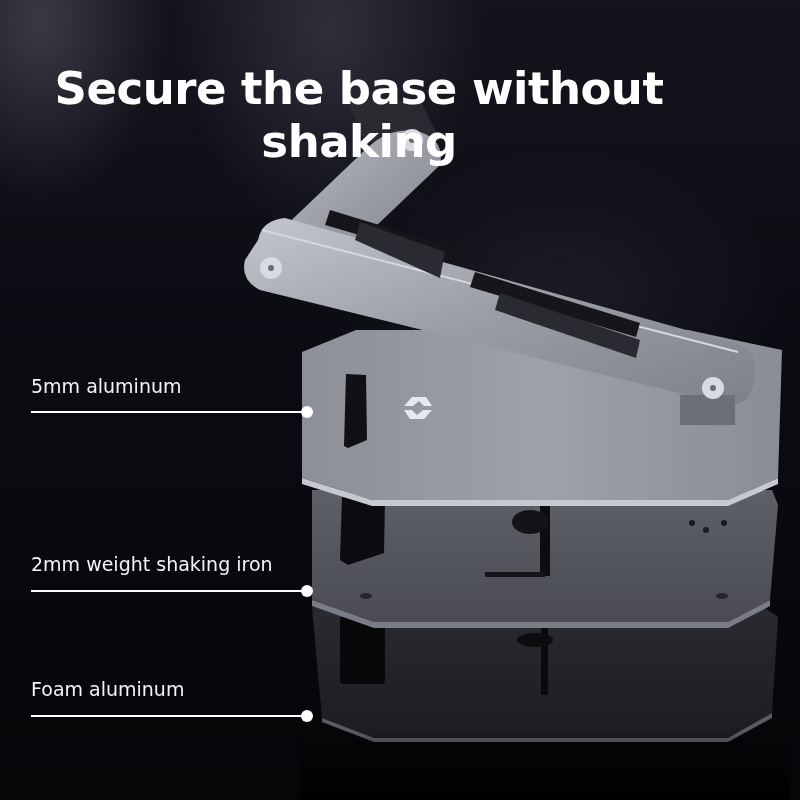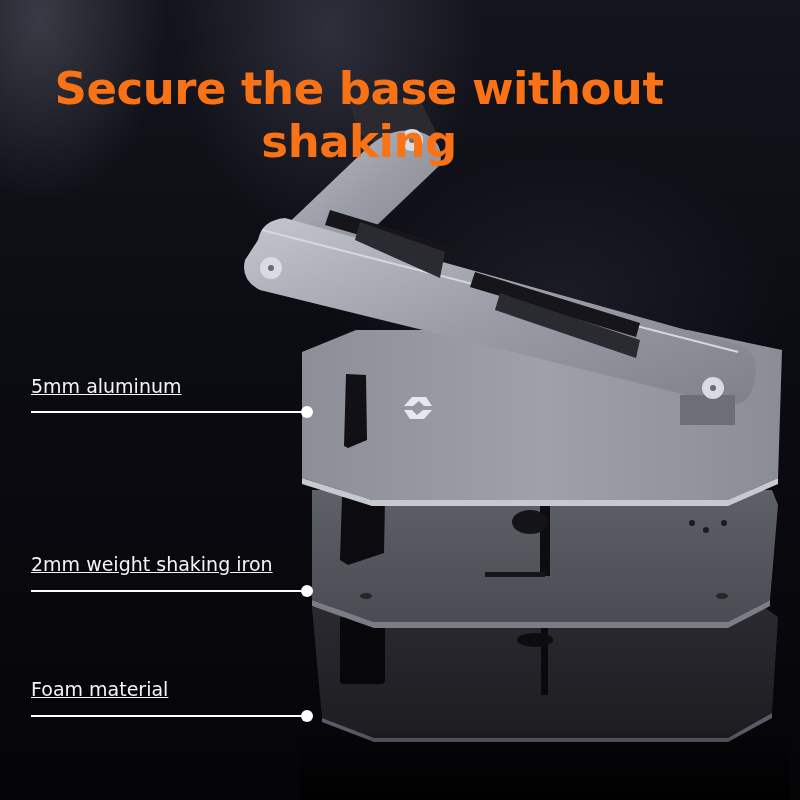--- a/index.html
+++ b/index.html
@@ -11,30 +11,30 @@
       background:
         radial-gradient(ellipse 180px 260px at 40px 20px, rgba(90,90,105,0.55), rgba(0,0,0,0) 70%),
         radial-gradient(ellipse 220px 300px at 330px 30px, rgba(80,80,100,0.45), rgba(0,0,0,0) 70%),
         radial-gradient(ellipse 300px 200px at 560px 300px, rgba(40,42,56,0.5), rgba(0,0,0,0) 75%),
         linear-gradient(180deg, #14141c 0%, #0b0b12 45%, #050508 100%);
     }
 
     .headline {
       position: absolute; left: 0; top: 62px; width: 718px;
       text-align: center; font-size: 45px; font-weight: bold;
-      letter-spacing: -0.5px; color: #f97316;
+      letter-spacing: -0.5px; color: #ffffff;
       z-index: 5;
     }
 
     .product { position: absolute; inset: 0; z-index: 2; }
 
     .callout { position: absolute; left: 31px; z-index: 6; }
     .callout .label {
       position: absolute; left: 0; white-space: nowrap;
-      font-size: 19px; color: #f4f4f4; text-decoration: underline;
+      font-size: 19px; color: #f4f4f4;
     }
     .callout .line {
       position: absolute; left: 0; height: 2px; background: #ffffff;
     }
     .callout .dot {
       position: absolute; width: 12px; height: 12px; border-radius: 50%;
       background: #ffffff;
     }
   </style>
 </head>
@@ -135,16 +135,16 @@
   <span class="dot" style="top:406px; left:270px;"></span>
 </div>
 
 <div class="callout">
   <span class="label" style="top:553px;">2mm weight shaking iron</span>
   <span class="line" style="top:590px; width:276px;"></span>
   <span class="dot" style="top:585px; left:270px;"></span>
 </div>
 
 <div class="callout">
-  <span class="label" style="top:678px;">Foam material</span>
+  <span class="label" style="top:678px;">Foam aluminum</span>
   <span class="line" style="top:715px; width:276px;"></span>
   <span class="dot" style="top:710px; left:270px;"></span>
 </div>
 
 </body></html>

